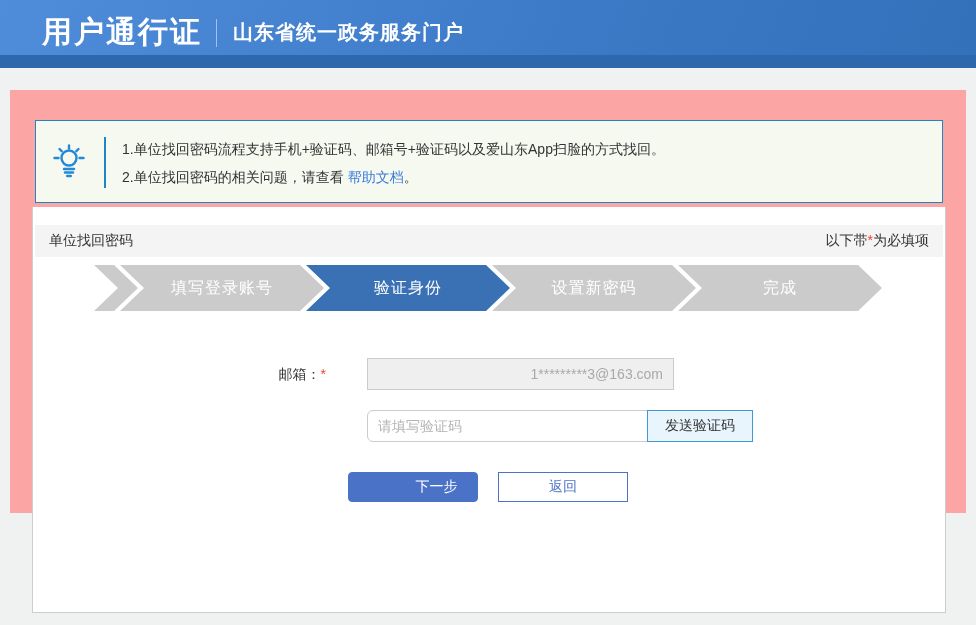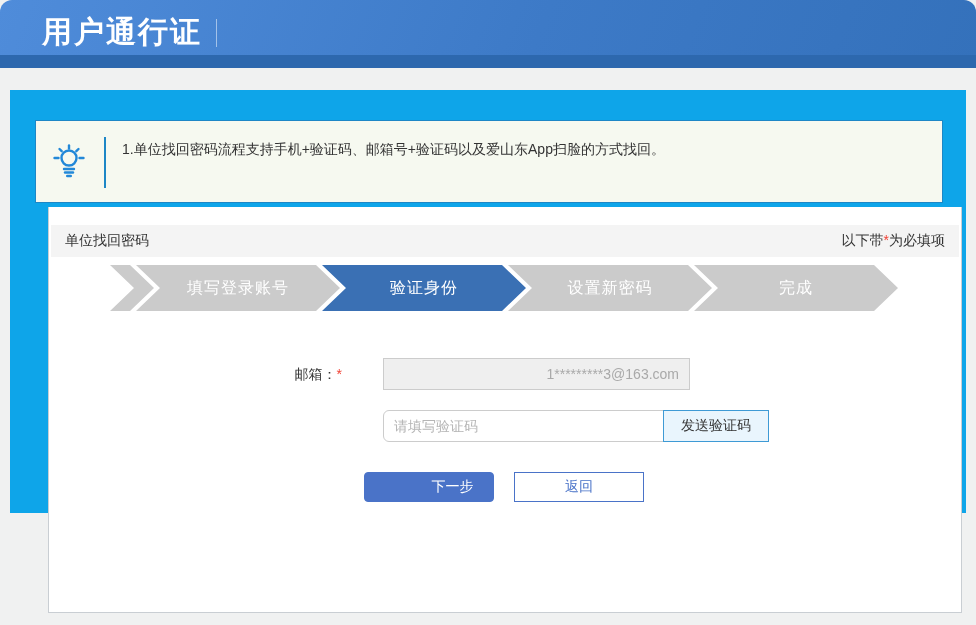--- a/index.html
+++ b/index.html
@@ -6,47 +6,46 @@
   html,body { width:976px; height:625px; }
   body {
     font-family:"Liberation Sans","DejaVu Sans",sans-serif;
     background:#f0f1f1; position:relative; overflow:hidden;
     color:#333; font-size:14px;
   }
   
   .header {
     position:absolute; left:0; top:0; width:976px; height:68px;
     background:linear-gradient(112deg,#4f8cda 0%, #3d7ac7 55%, #3471bb 100%);
-    border-radius:12px;
   }
   .header::after {
     content:""; position:absolute; left:0; bottom:0; width:100%; height:13px;
     background:#2d68ae;
   }
   .header-inner {
     position:absolute; left:42px; top:0; height:65px;
     display:flex; align-items:center; color:#fff;
   }
   .header-title { font-size:30px; font-weight:bold; letter-spacing:2px; }
   .header-sep { width:1px; height:28px; background:rgba(255,255,255,.5); margin:0 16px 0 14px; }
   .header-sub { font-size:20px; font-weight:bold; letter-spacing:1px; }
   
-  .card { position:absolute; left:10px; top:90px; width:956px; height:423px; background:#0ea5e9; }
+  .card { position:absolute; left:10px; top:90px; width:956px; height:423px; background:#fca5a5; }
   
   .notice {
     position:absolute; left:25px; top:30px; width:908px; height:83px;
     background:#f6f9f0; border:1px solid #1d87c6;
   }
   .notice-icon-wrap { position:absolute; left:14px; top:22px; width:38px; height:38px; }
   .notice-divider { position:absolute; left:68px; top:16px; width:2px; height:51px; background:#1d87c6; }
   .notice-text { position:absolute; left:86px; top:14px; line-height:28px; font-size:14px; color:#333; }
   .notice-link { color:#3a7bdc; text-decoration:none; margin-left:4px; cursor:pointer; }
   
   .panel {
-    position:absolute; left:38px; top:117px; width:914px; height:406px;
+    position:absolute; left:22px; top:117px; width:914px; height:406px;
     border:1px solid #c9ced3; border-top:none; background:#fff;
   }
   .section-bar {
     position:absolute; left:2px; top:18px; width:908px; height:32px;
     background:#f4f4f4; display:flex; justify-content:space-between; align-items:center;
     padding:0 14px; font-size:14px; color:#333;
   }
   .star { color:#f04134; }
   
   .wizard { position:absolute; left:61px; top:58px; height:46px; white-space:nowrap; font-size:0; }
@@ -90,20 +89,21 @@
     color:#4a73c8; font-size:14px; cursor:pointer; font-family:inherit;
   }
 </style>
 </head>
 <body>
 
 <div class="header">
   <div class="header-inner">
     <span class="header-title">用户通行证</span>
     <span class="header-sep"></span>
+    <span class="header-sub">山东省统一政务服务门户</span>
   </div>
 </div>
 
 <div class="card">
 
   <div class="notice">
     <span class="notice-icon-wrap">
       <svg width="38" height="38" viewBox="0 0 38 38" fill="none" stroke="#2288d8" stroke-width="2.4" stroke-linecap="round">
         <circle cx="19" cy="15" r="7.5"></circle>
         <line x1="19" y1="2.5" x2="19" y2="5.5"></line>
@@ -112,20 +112,21 @@
         <line x1="4.5" y1="15" x2="8.5" y2="15"></line>
         <line x1="29.5" y1="15" x2="33.5" y2="15"></line>
         <line x1="14" y1="26" x2="24" y2="26"></line>
         <line x1="15" y1="29.5" x2="23" y2="29.5"></line>
         <line x1="17.2" y1="33" x2="20.8" y2="33"></line>
       </svg>
     </span>
     <span class="notice-divider"></span>
     <div class="notice-text">
       <div>1.单位找回密码流程支持手机+验证码、邮箱号+验证码以及爱山东App扫脸的方式找回。</div>
+      <div><span>2.单位找回密码的相关问题，请查看</span><a class="notice-link">帮助文档</a><span>。</span></div>
     </div>
   </div>
 
   <div class="panel">
 
     <div class="section-bar">
       <span>单位找回密码</span>
       <span><span>以下带</span><span class="star">*</span><span>为必填项</span></span>
     </div>
 

